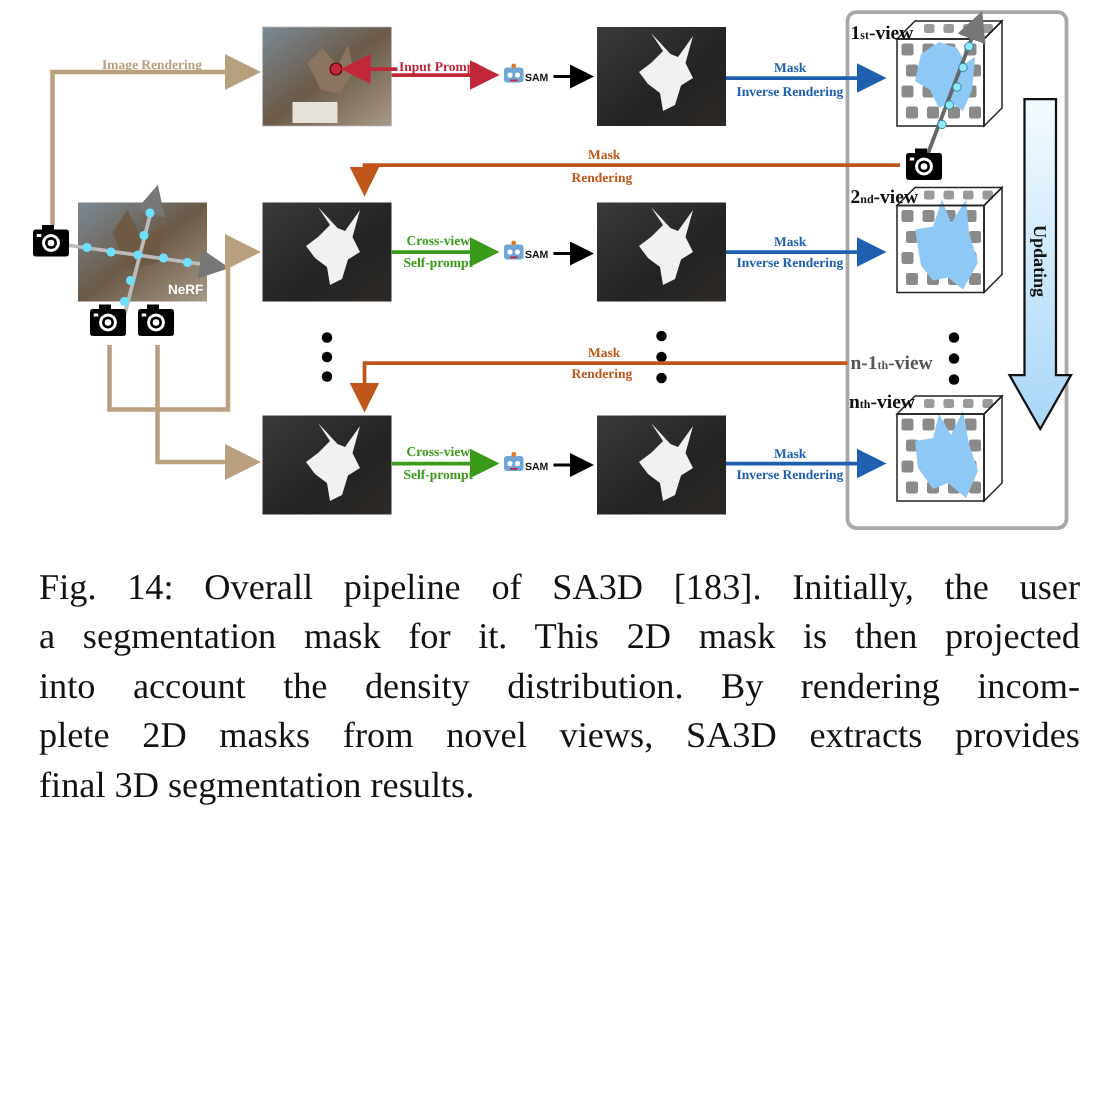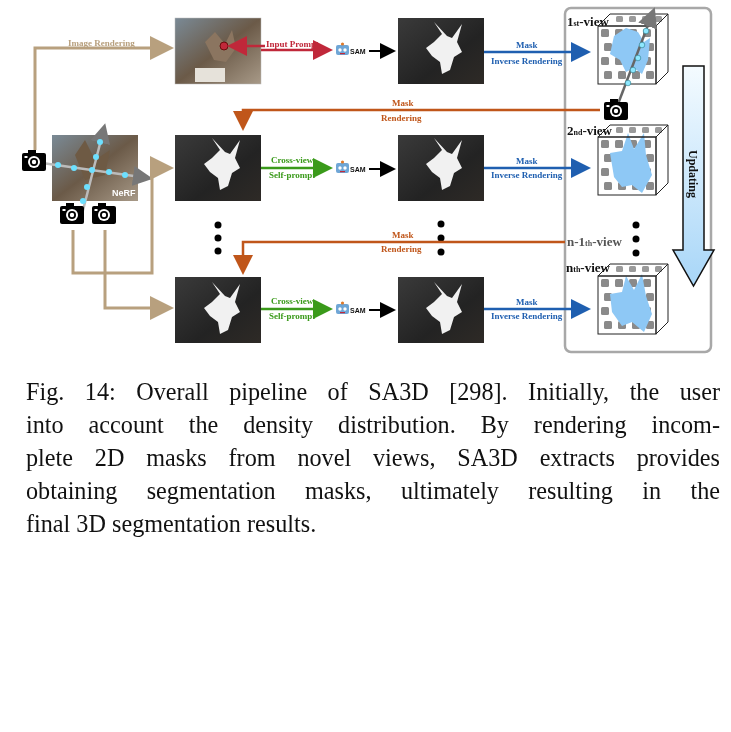--- a/index.html
+++ b/index.html
@@ -279,18 +279,18 @@
   <text class="viewlbl" x="567" y="26"><tspan>1</tspan><tspan font-size="8">st</tspan><tspan>-view</tspan></text>
   <text class="viewlbl" x="567" y="135"><tspan>2</tspan><tspan font-size="8">nd</tspan><tspan>-view</tspan></text>
   <text class="viewlbl viewlbl-gray" x="567" y="246"><tspan>n-1</tspan><tspan font-size="8">th</tspan><tspan>-view</tspan></text>
   <text class="viewlbl" x="566" y="272"><tspan>n</tspan><tspan font-size="8">th</tspan><tspan>-view</tspan></text>
 
   <path d="M683,66 L704,66 L704,250 L714,250 L693.5,286 L673,250 L683,250 Z" fill="url(#updGrad)" stroke="#111" stroke-width="1.5"></path>
   <text x="0" y="0" font-family="Liberation Serif, serif" font-weight="bold" font-size="12" fill="#111" transform="translate(689,150) rotate(90)">Updating</text>
 </svg>
 
 <div class="caption" id="caption">
-    <span class="line">Fig. 14: Overall pipeline of SA3D [298]. Initially, the user</span>
+    <span class="line">Fig. 14: Overall pipeline of SA3D [183]. Initially, the user</span>
+    <span class="line">a segmentation mask for it. This 2D mask is then projected</span>
     <span class="line">into account the density distribution. By rendering incom-</span>
     <span class="line">plete 2D masks from novel views, SA3D extracts provides</span>
-    <span class="line">obtaining segmentation masks, ultimately resulting in the</span>
     <span class="line last">final 3D segmentation results.</span>
   </div>
 
 </body></html>

